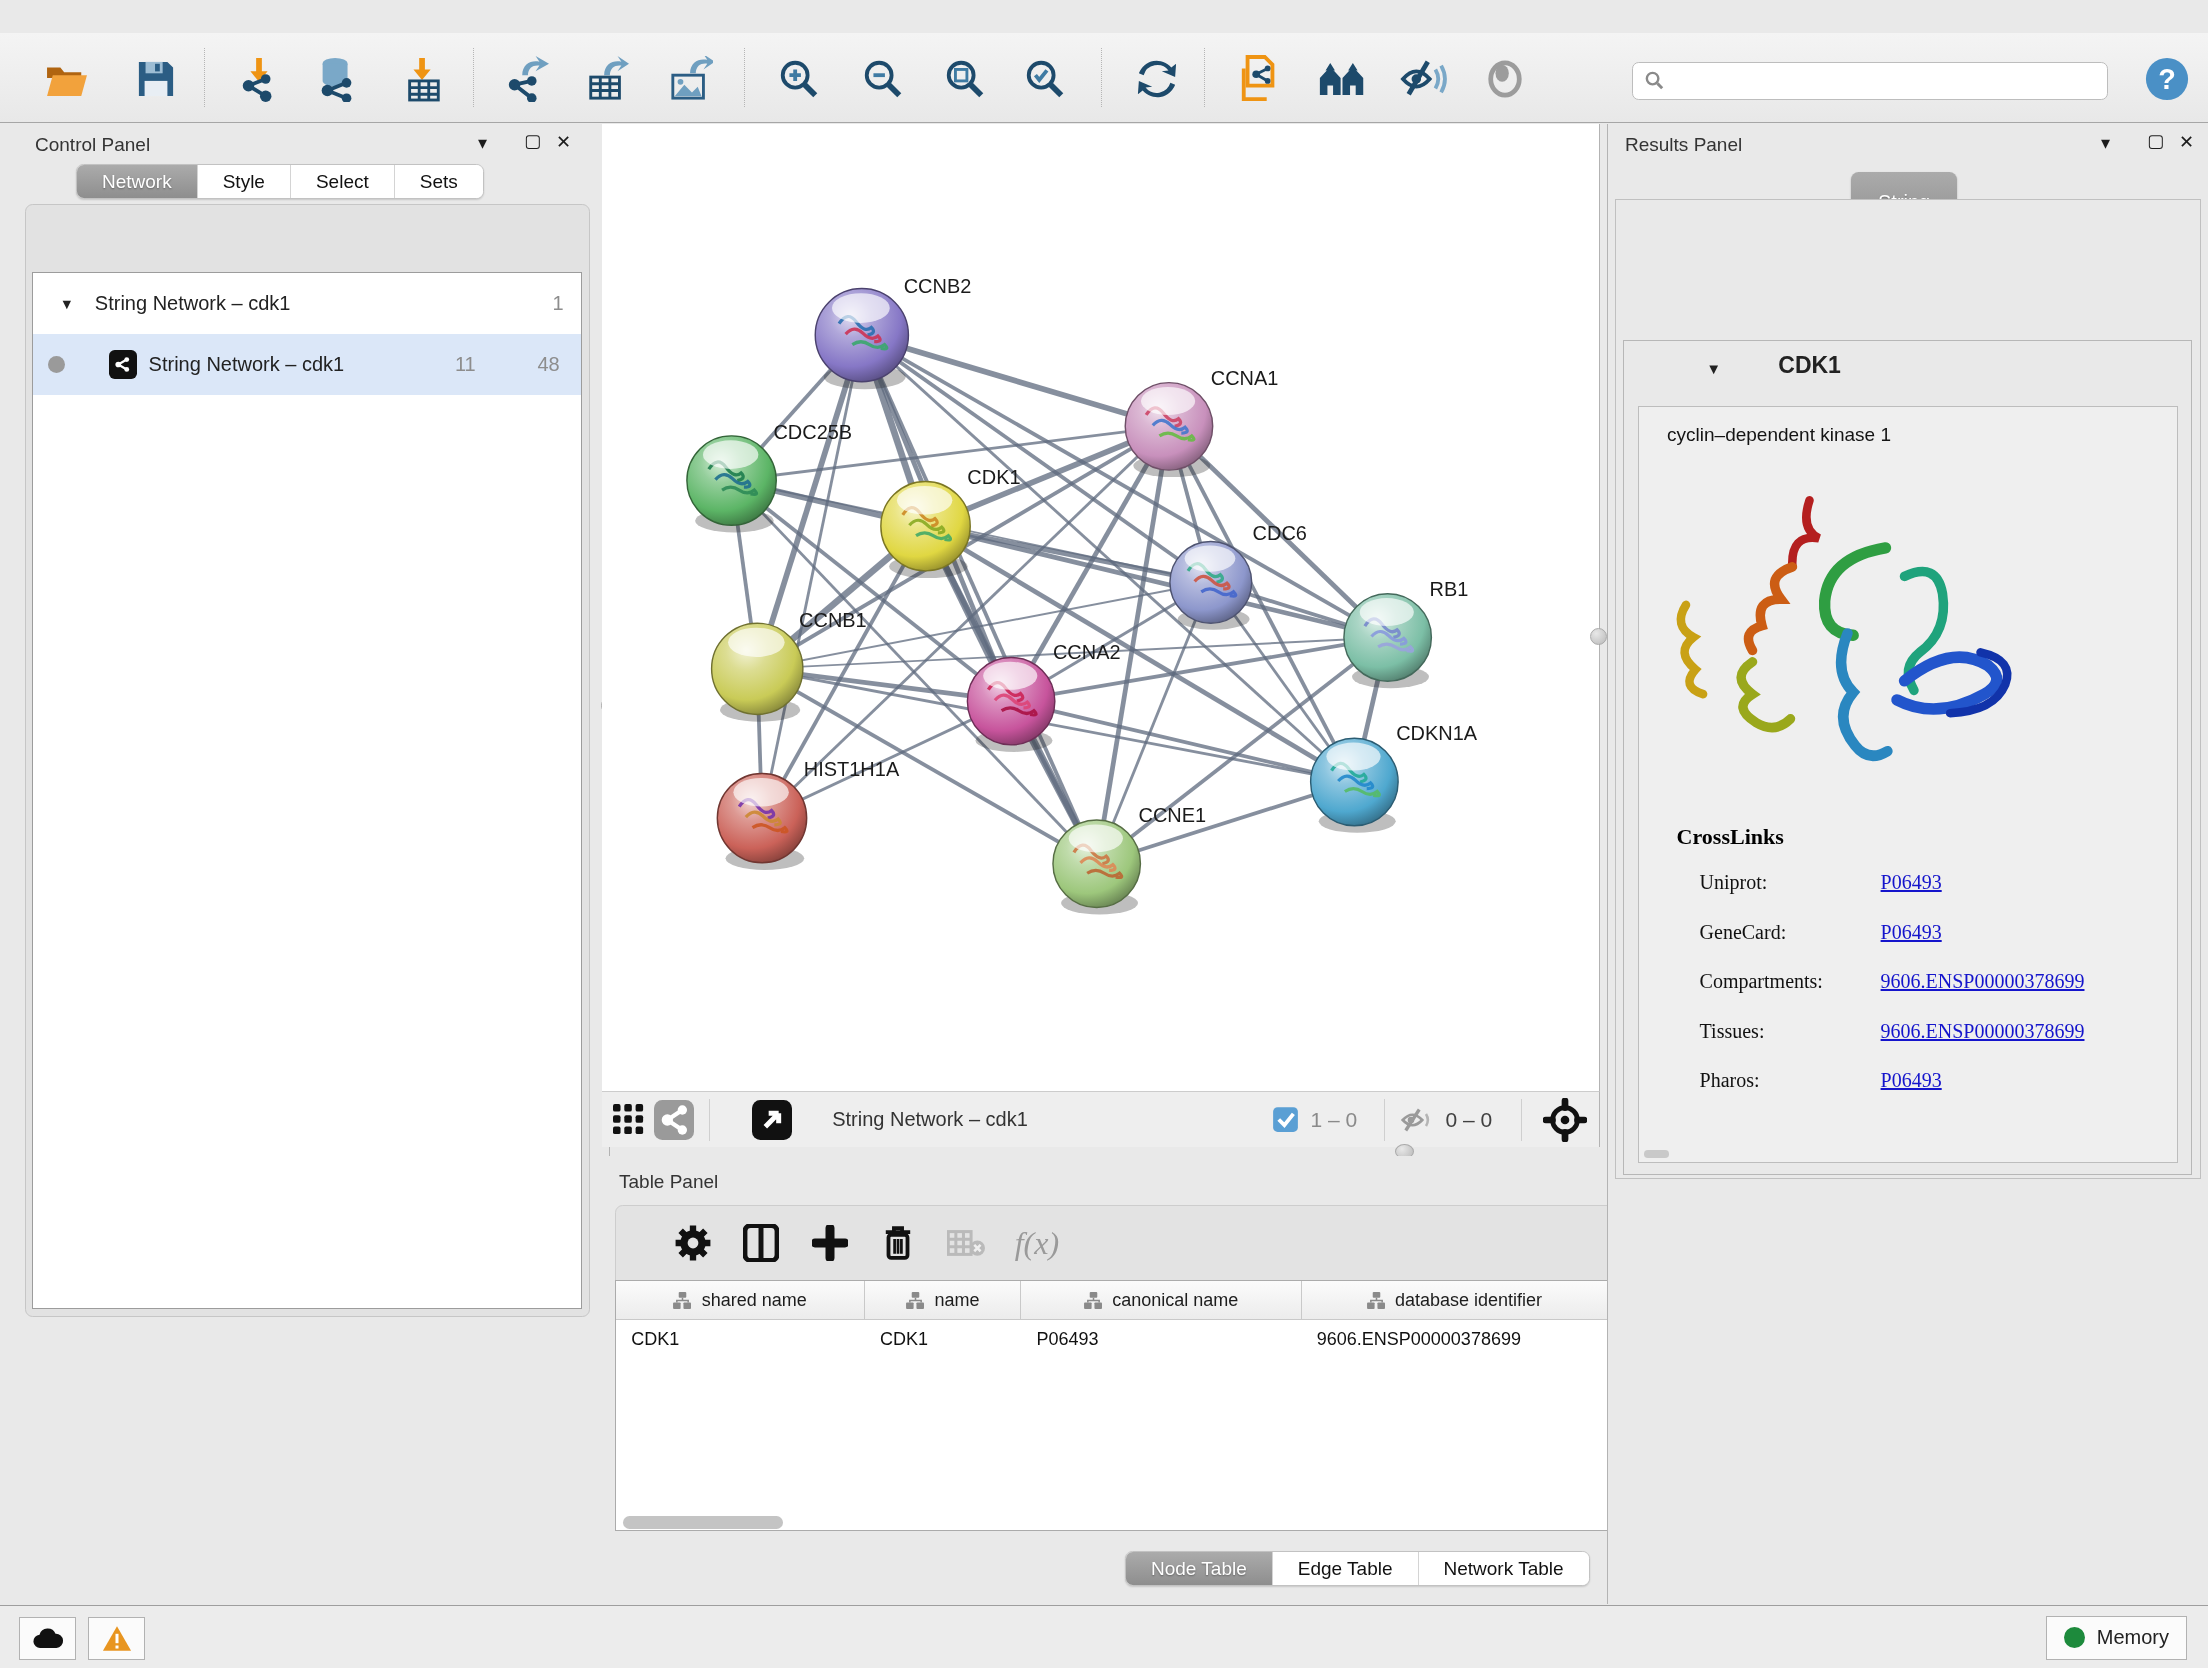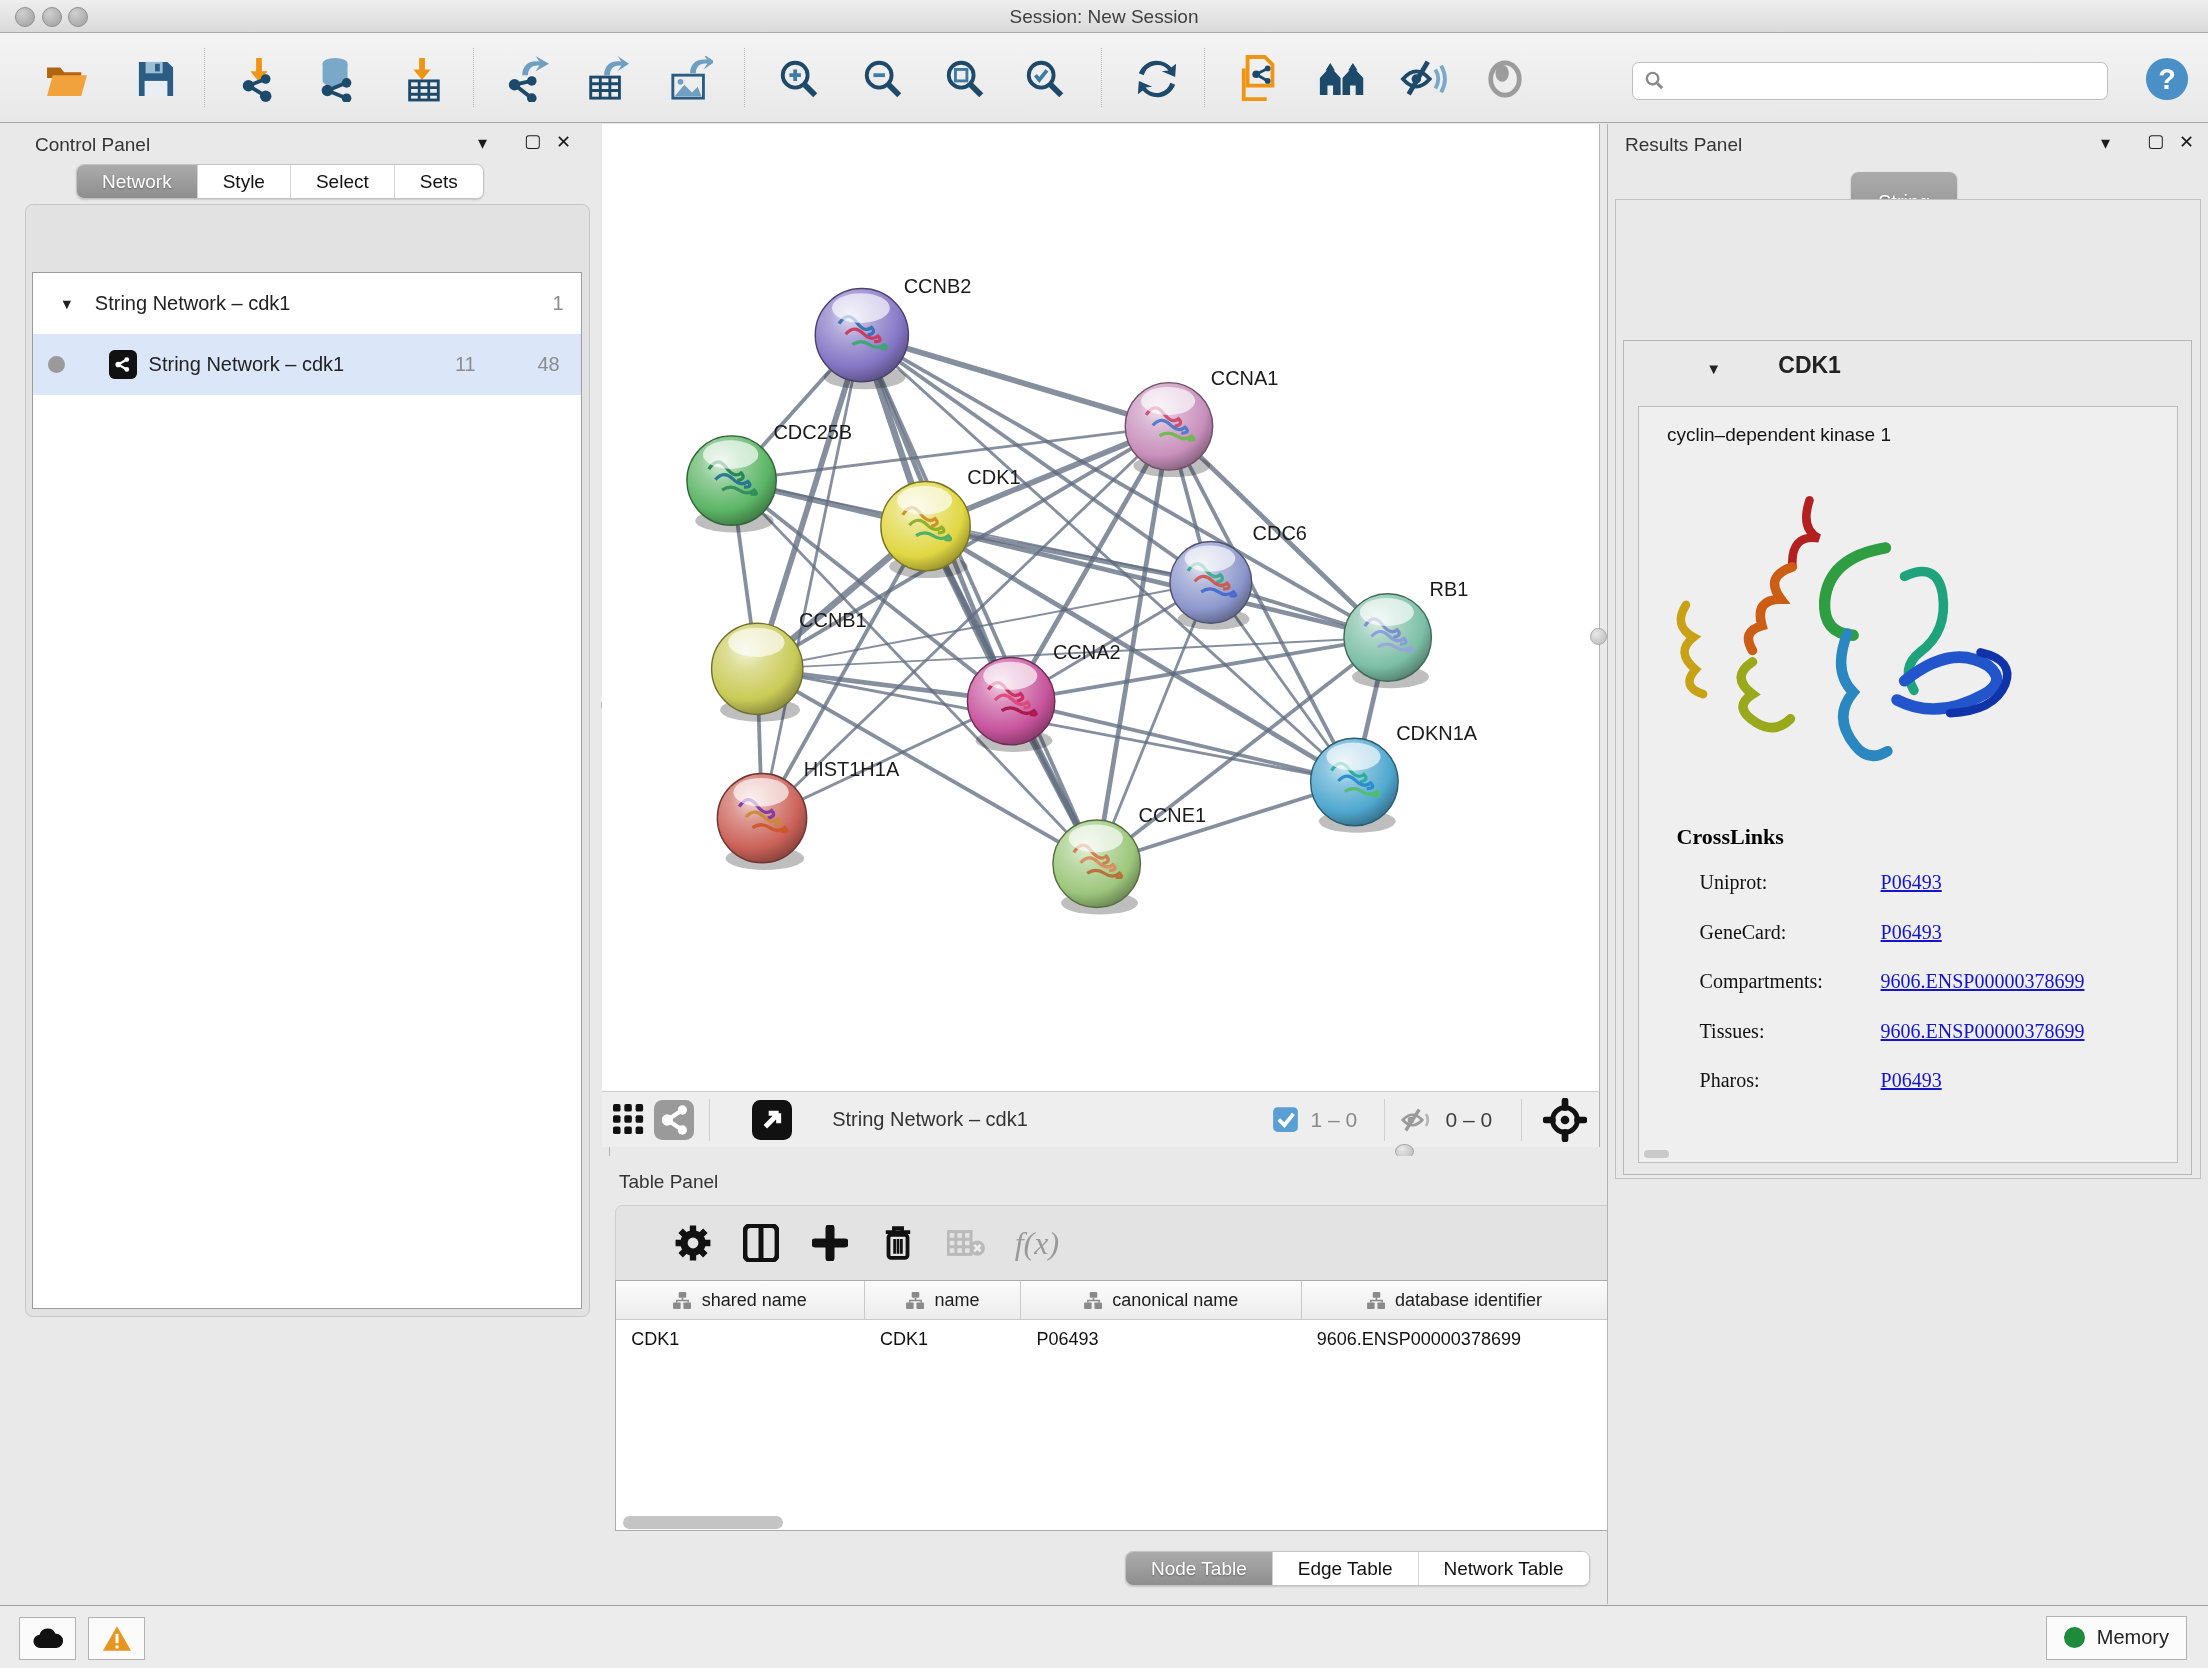--- a/index.html
+++ b/index.html
@@ -80,26 +80,20 @@
              display:flex;align-items:center;gap:11.4px;padding:0 17px;font-size:20px;cursor:pointer;}
   #memdot{width:21px;height:21px;border-radius:50%;background:#1d8a3c;}
   svg{display:block;}
   .networklabel{font-size:21px;fill:#1a1a1a;font-family:"Liberation Sans","DejaVu Sans",sans-serif;}
 </style>
 </head>
 <body>
 
 <div id="app">
 
-  <div id="titlebar" class="abs">
-    <div class="traffic" style="left:15px"></div>
-    <div class="traffic" style="left:42px"></div>
-    <div class="traffic" style="left:68px"></div>
-    <div id="wintitle" class="abs">Session: New Session</div>
-  </div>
 
   <div id="toolbar" class="abs">
     <div class="tbtn" style="left:42px">
       <svg width="44" height="38" viewBox="0 0 46 40">
           <path d="M2 8 h14 l4 5 h18 v6 H2z" fill="#b06410"></path>
           <path d="M2 38 L8 16 h36 L38 38z" fill="#f2a23c"></path>
         </svg>
     </div>
     <div class="tbtn" style="left:131px">
       <svg width="38" height="38" viewBox="0 0 40 40">

